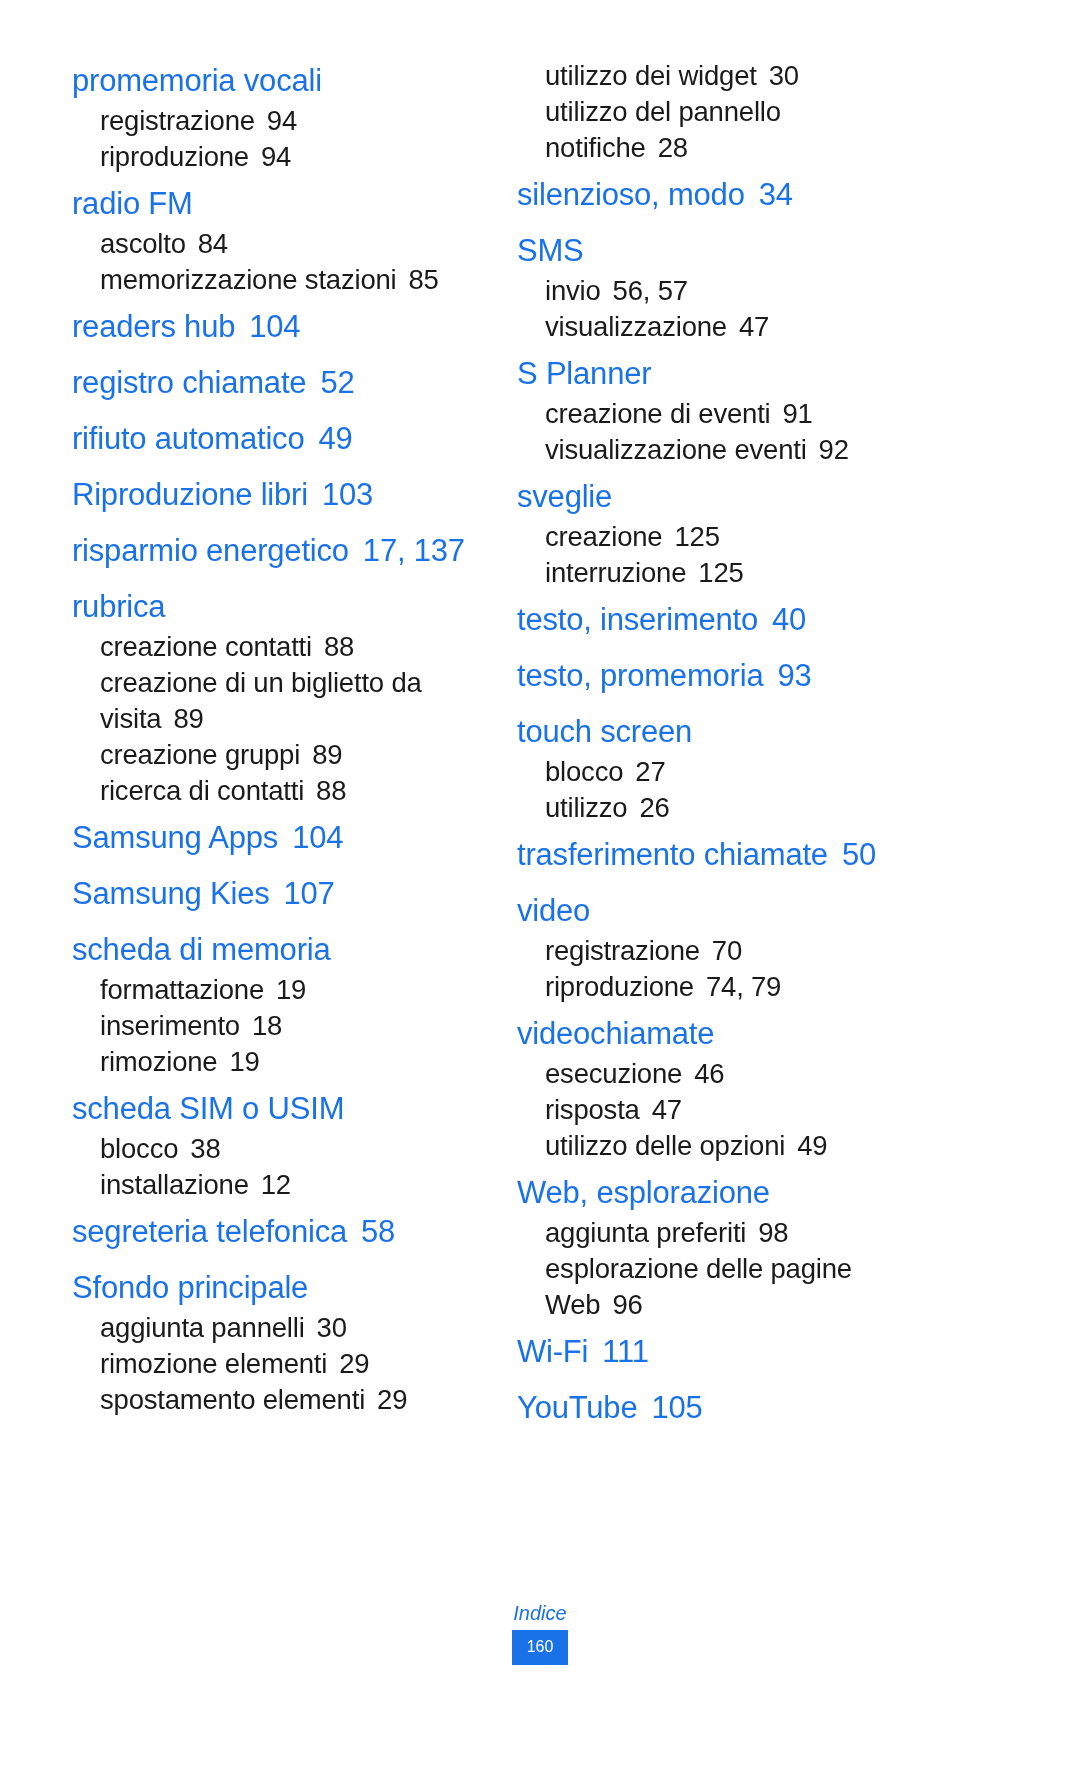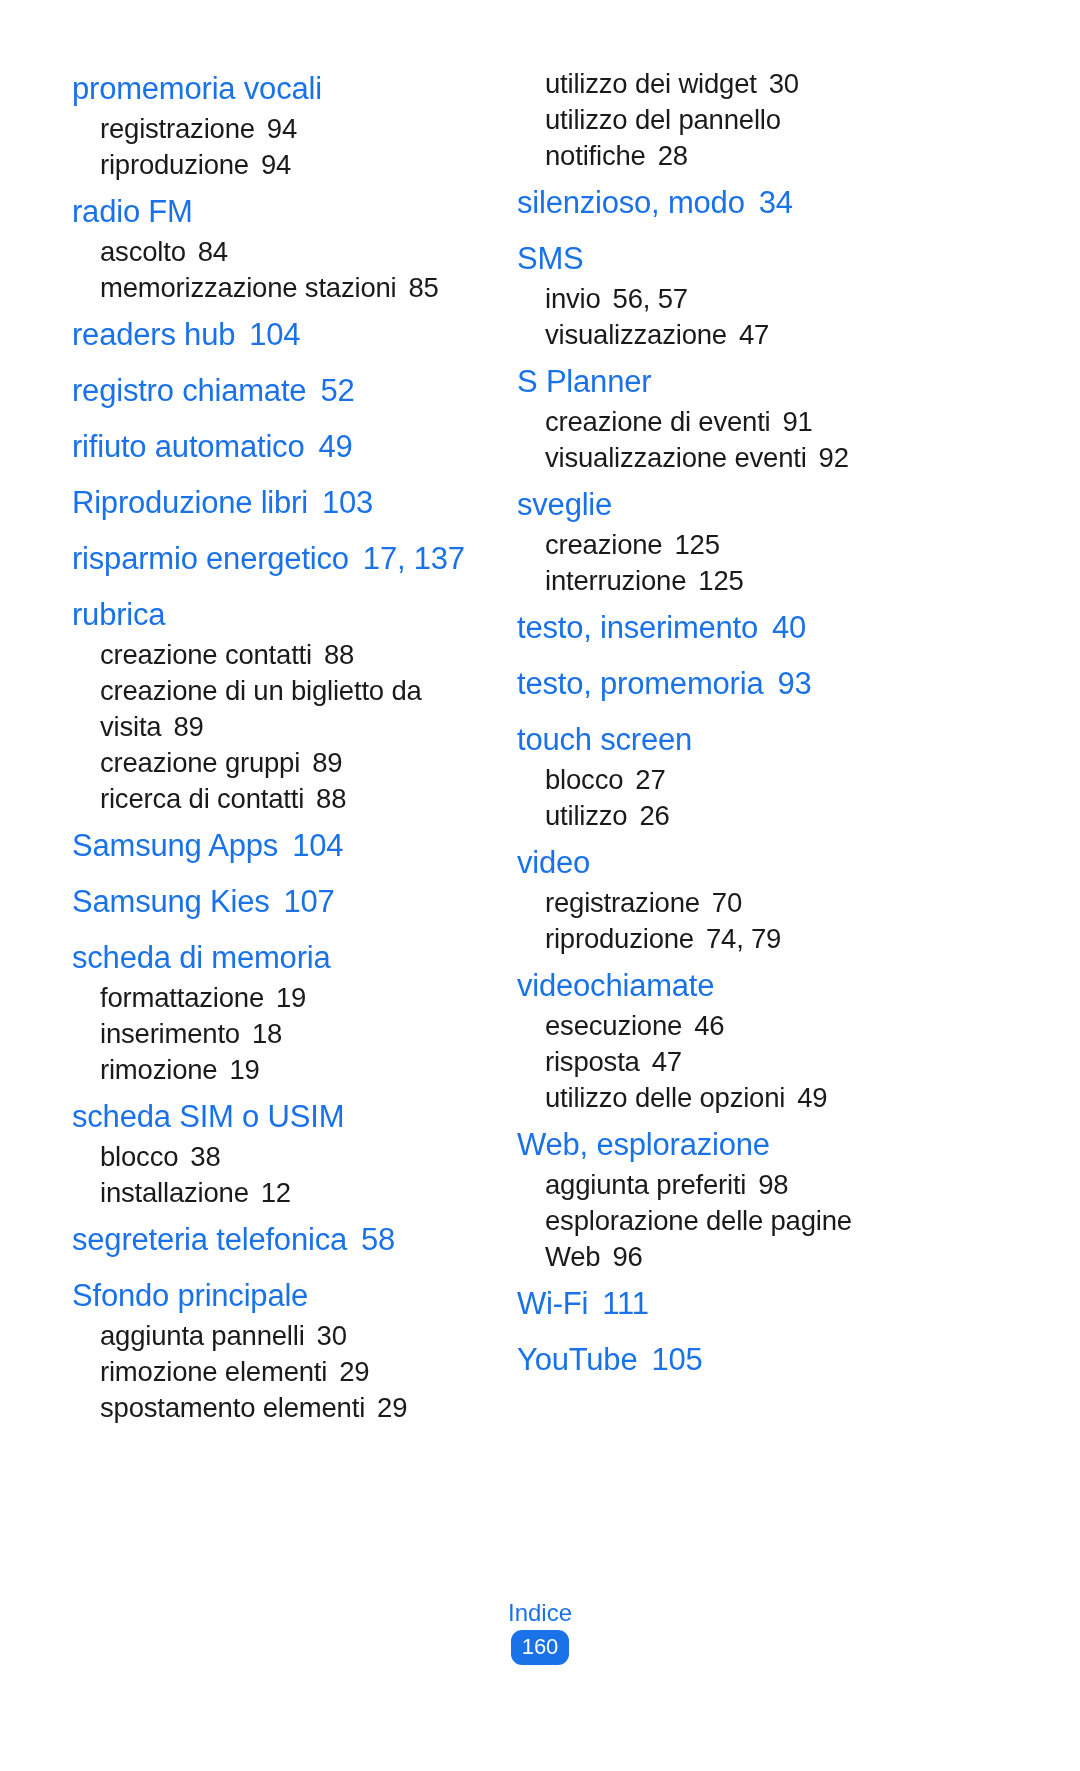--- a/index.html
+++ b/index.html
@@ -24,21 +24,20 @@
     box-sizing: border-box;
     padding: 58px 72px 0 72px;
   }
 
   .columns {
     display: flex;
     flex-direction: row;
     align-items: flex-start;
     gap: 40px;
     height: 1330px;
-    margin-top: 8px;
   }
 
   .column {
     width: 405px;
     flex: 0 0 405px;
   }
 
   
   .entry {
     margin: 0 0 6px 0;
@@ -74,33 +73,33 @@
   
   .footer {
     position: absolute;
     left: 0;
     top: 1600px;
     width: 1080px;
     text-align: center;
   }
   .footer-label {
     color: #1a72e8;
-    font-size: 24px;
+    font-style: italic;
+    font-size: 20px;
     line-height: 26px;
   }
   .footer-page {
     display: inline-block;
     margin-top: 4px;
     background: #1a72e8;
     color: #ffffff;
-    font-size: 22px;
+    font-size: 16px;
     line-height: 30px;
     padding: 2px 11px 3px 11px;
     min-width: 34px;
-    border-radius: 11px;
   }
 </style>
 </head>
 <body>
 
 <div class="page">
   <div class="columns">
     <div class="column" id="col0">
         <div class="entry">
           <div class="entry-head"><span>promemoria vocali</span></div>
@@ -188,20 +187,23 @@
           <div class="entry-head"><span>testo, inserimento</span><span class="pg">40</span></div>
         </div>
         <div class="entry standalone">
           <div class="entry-head"><span>testo, promemoria</span><span class="pg">93</span></div>
         </div>
         <div class="entry">
           <div class="entry-head"><span>touch screen</span></div>
           <div class="sub"><span>blocco</span><span class="pg">27</span></div>
           <div class="sub"><span>utilizzo</span><span class="pg">26</span></div>
         </div>
+        <div class="entry standalone">
+          <div class="entry-head"><span>trasferimento chiamate</span><span class="pg">50</span></div>
+        </div>
         <div class="entry">
           <div class="entry-head"><span>video</span></div>
           <div class="sub"><span>registrazione</span><span class="pg">70</span></div>
           <div class="sub"><span>riproduzione</span><span class="pg">74, 79</span></div>
         </div>
         <div class="entry">
           <div class="entry-head"><span>videochiamate</span></div>
           <div class="sub"><span>esecuzione</span><span class="pg">46</span></div>
           <div class="sub"><span>risposta</span><span class="pg">47</span></div>
           <div class="sub"><span>utilizzo delle opzioni</span><span class="pg">49</span></div>

